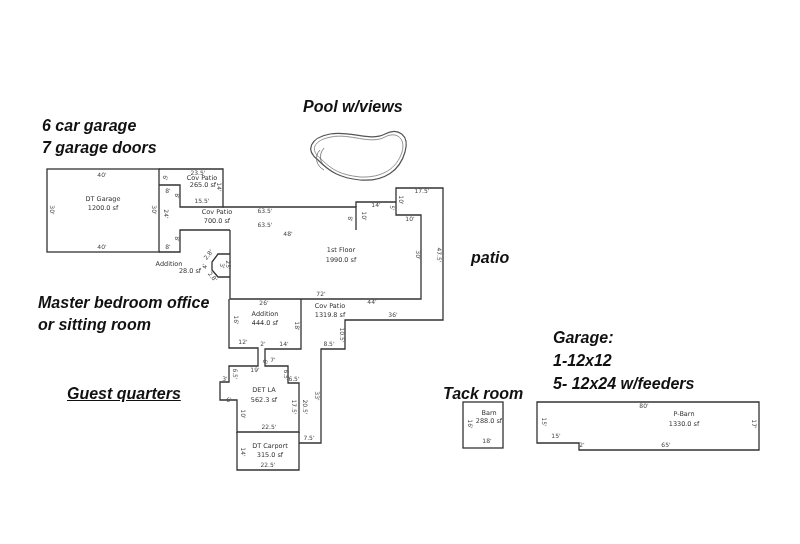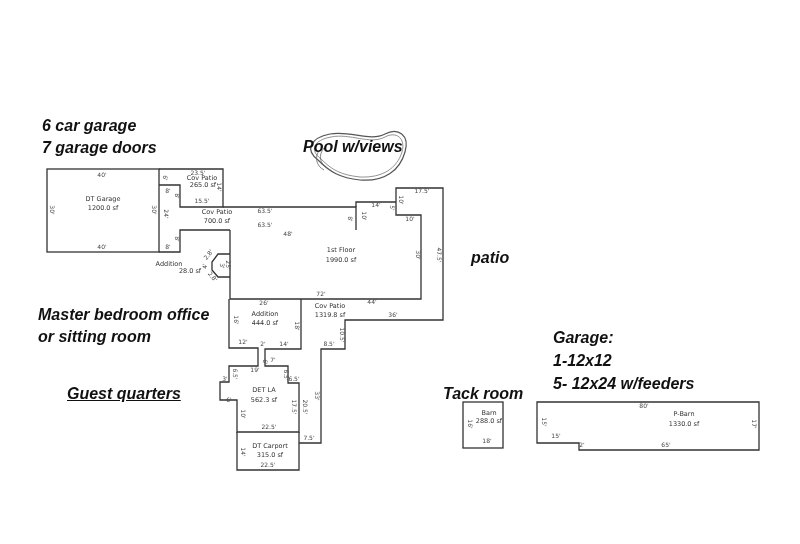--- a/index.html
+++ b/index.html
@@ -159,25 +159,25 @@
       <text class="dim" x="666" y="447" text-anchor="middle">65'</text>
       <text class="dim" x="752" y="424" transform="rotate(90 752 424)" text-anchor="middle">17'</text>
     </g>
   </svg>
 
   
   <div class="note" style="left:42px; top:115px;">
     <div>6 car garage</div>
     <div>7 garage doors</div>
   </div>
-  <div class="note" style="left:303px; top:96px;margin-top:40px;">Pool w/views</div>
+  <div class="note" style="left:303px; top:96px;">Pool w/views</div>
   <div class="note" style="left:471px; top:247px;">
     <div>patio</div>
   </div>
-  <div class="note" style="left:38px; top:304px;">
+  <div class="note" style="left:38px; top:292px;">
     <div>Master bedroom office</div>
     <div>or sitting room</div>
   </div>
   <div class="note" style="left:67px; top:383px;text-decoration:underline;">Guest quarters</div>
   <div class="note" style="left:443px; top:383px;">Tack room</div>
   <div class="note" style="left:553px; top:326px; line-height:23px;">
     <div>Garage:</div>
     <div>1-12x12</div>
     <div>5- 12x24 w/feeders</div>
   </div>

